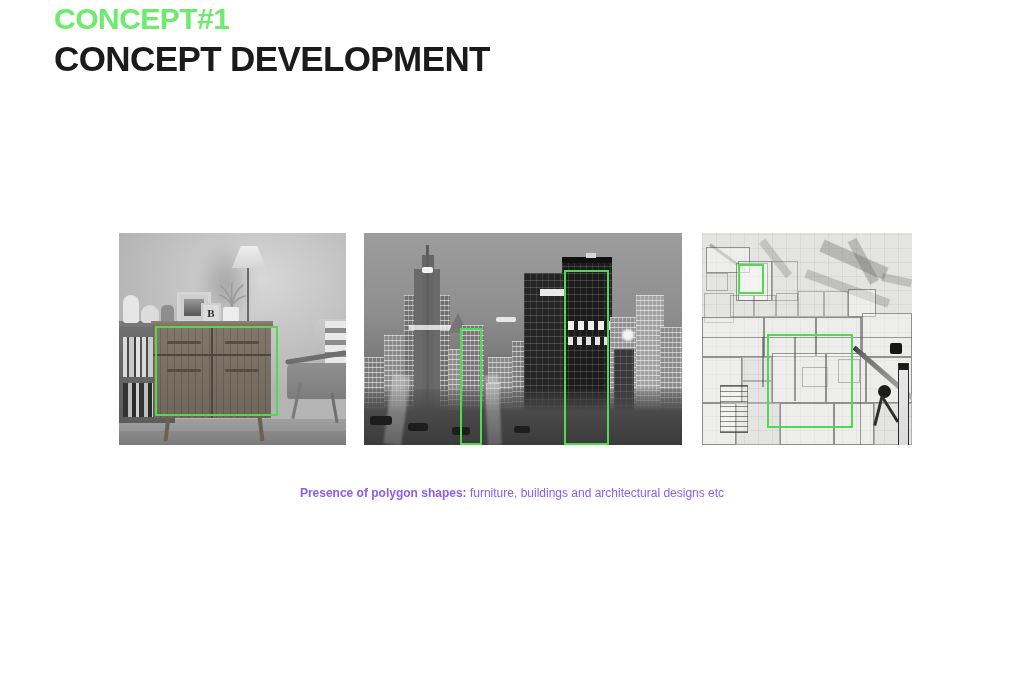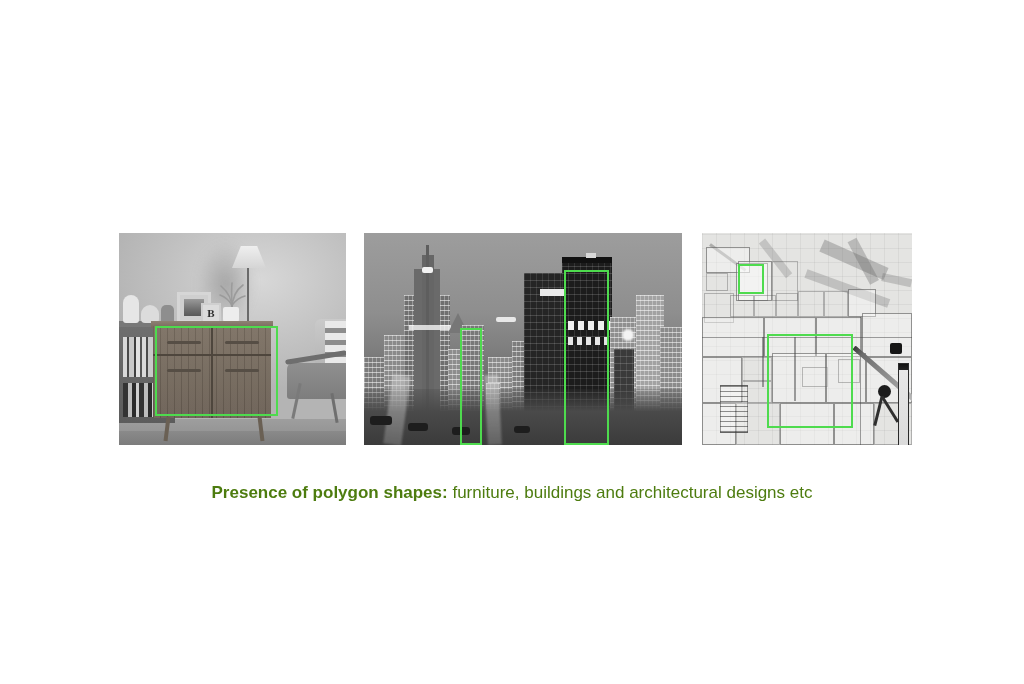--- a/index.html
+++ b/index.html
@@ -307,33 +307,37 @@
     border: 1px solid rgba(60,60,60,.5); box-sizing: border-box;
   }
 
   
   .caption {
     position: absolute;
     left: 0; right: 0;
     top: 481px;
     text-align: center;
     font-family: "Liberation Sans", sans-serif;
-    font-size: 17px;
-    color: #4d7c0f;
+    font-size: 12px;
+    color: #8b5cf6;
     line-height: 24px;
     white-space: nowrap;
   }
   .caption .lead { font-weight: bold; }
   .caption .rest { font-weight: normal; }
 </style>
 </head>
 <body>
 
 <div class="slide">
 
+  <div class="header">
+    <div class="eyebrow">CONCEPT#1</div>
+    <div class="title">CONCEPT DEVELOPMENT</div>
+  </div>
 
   <div class="gallery">
 
     <div class="shot shot-1">
       <div class="scene">
         <div class="s1-bg"></div>
         <div class="s1-wallshadow"></div>
         <div class="s1-floor"></div>
         <div class="s1-rug"></div>
 

